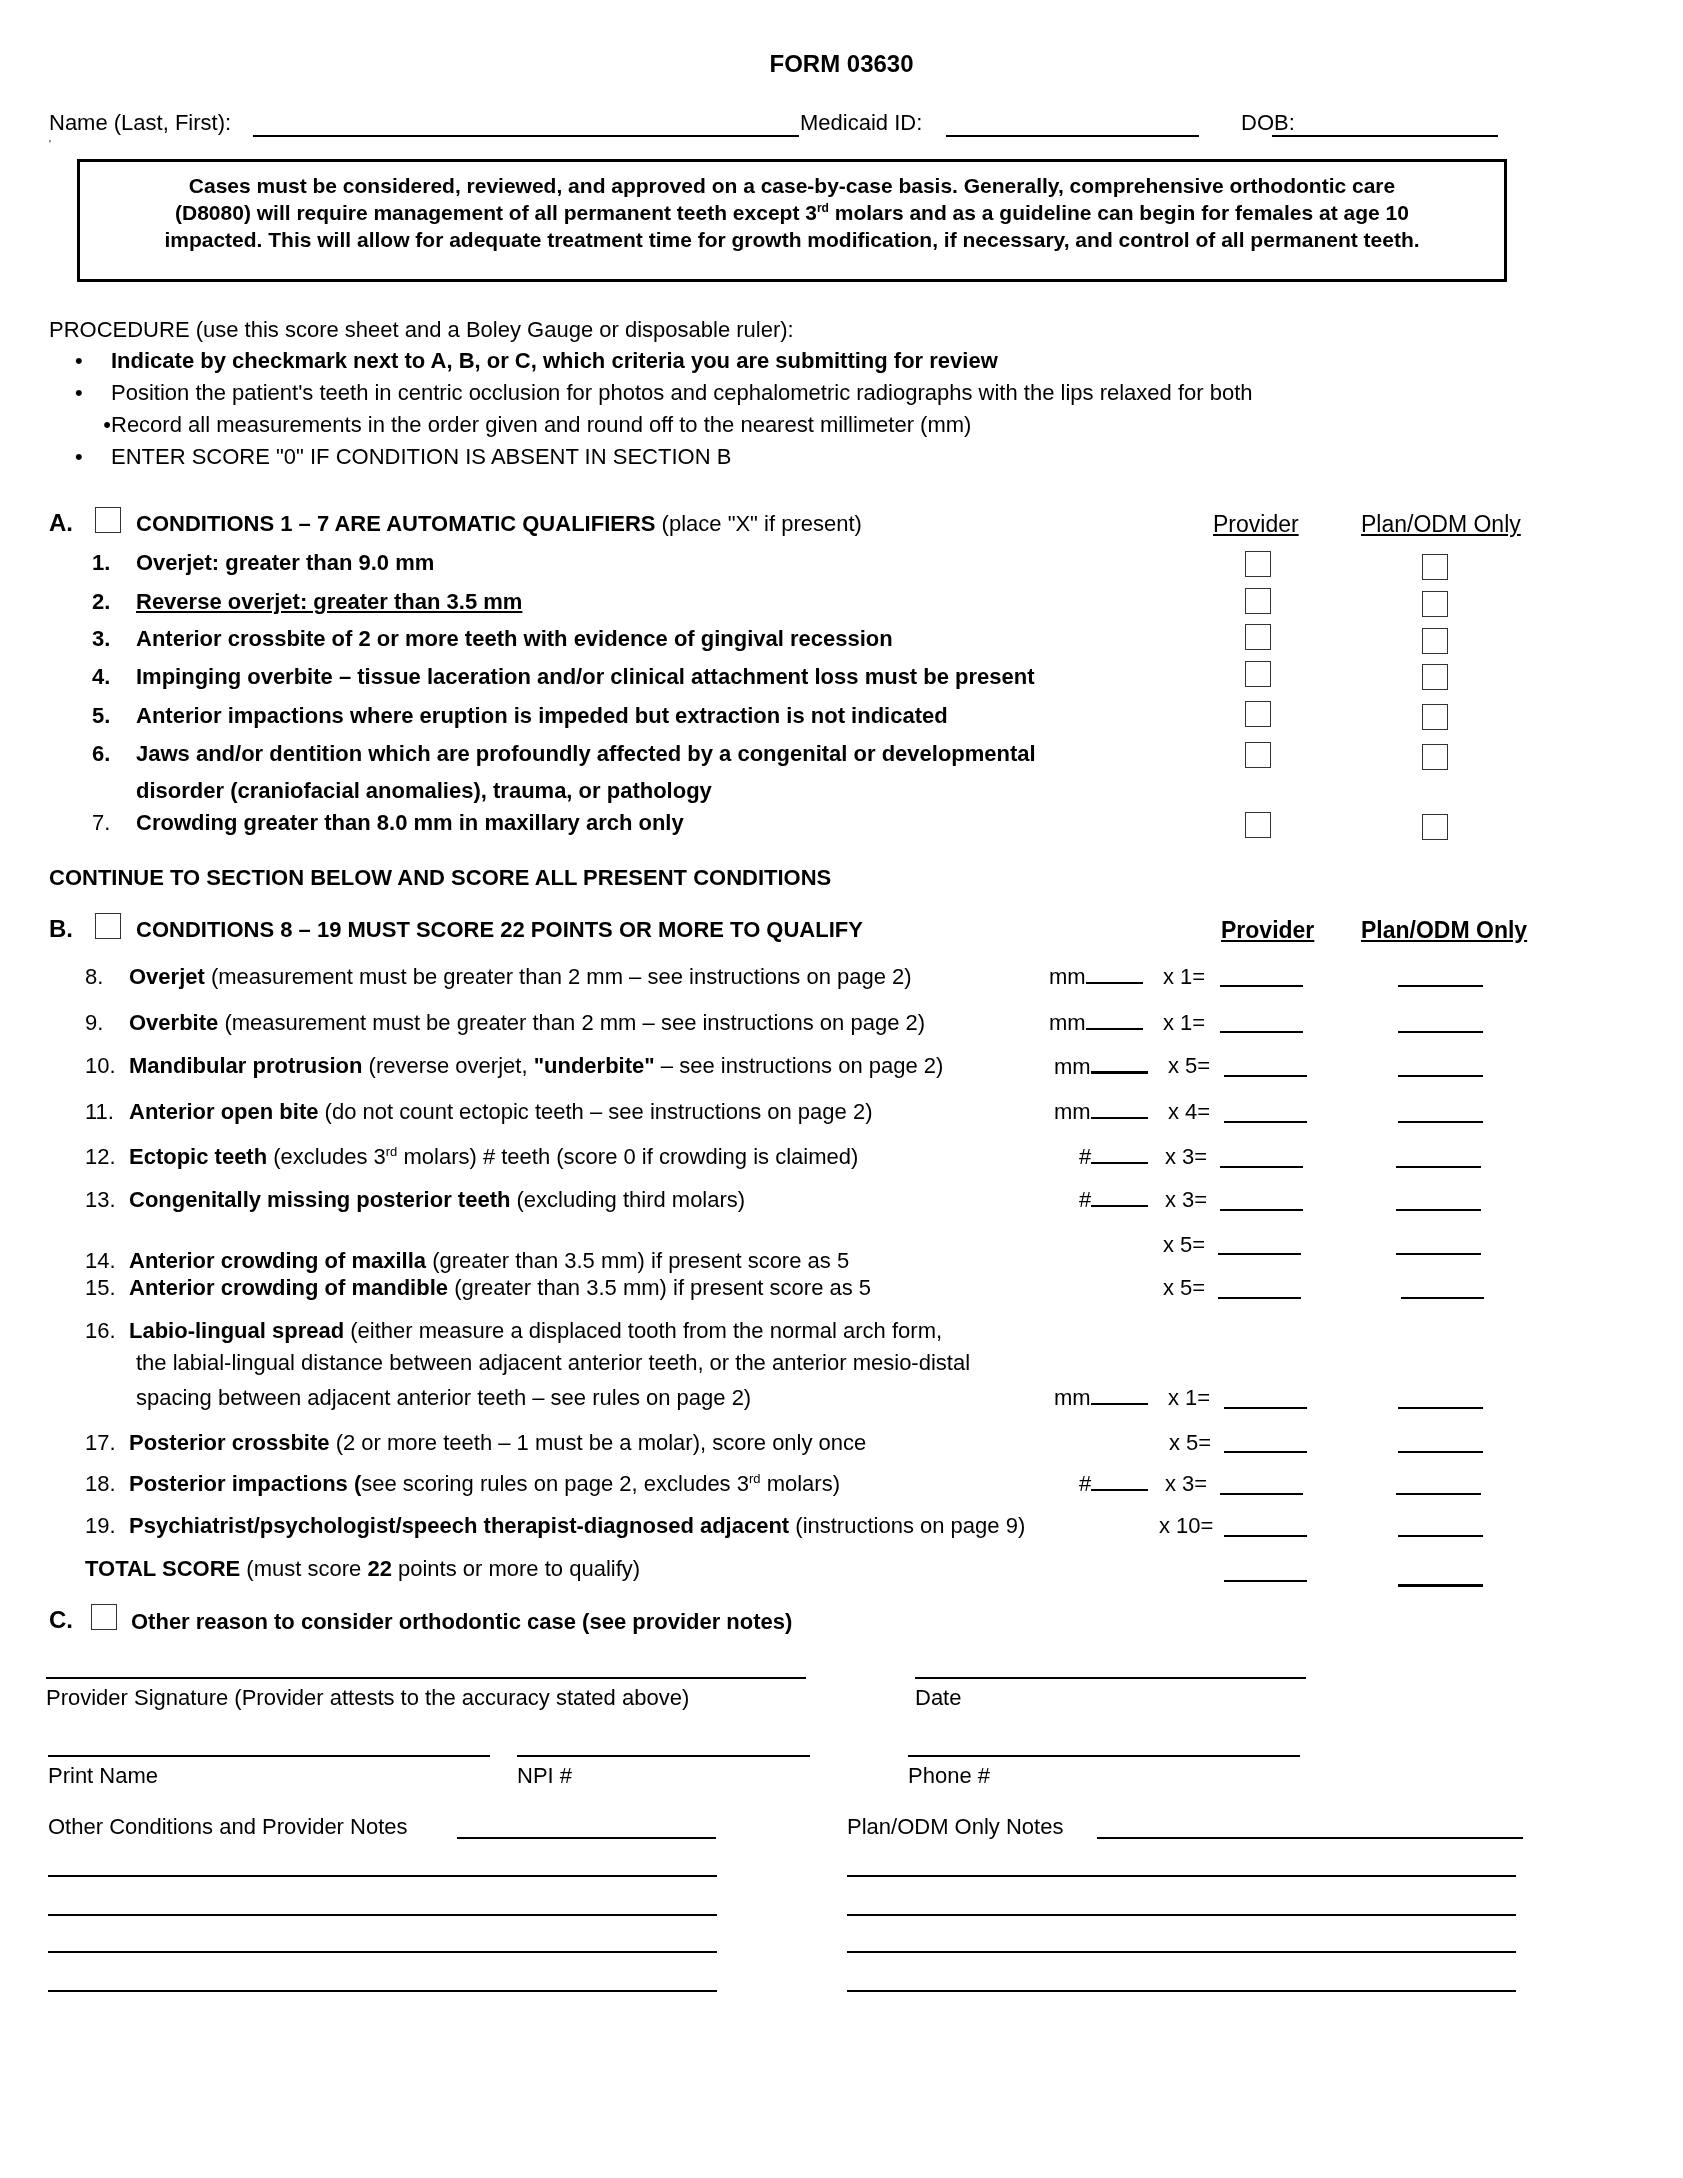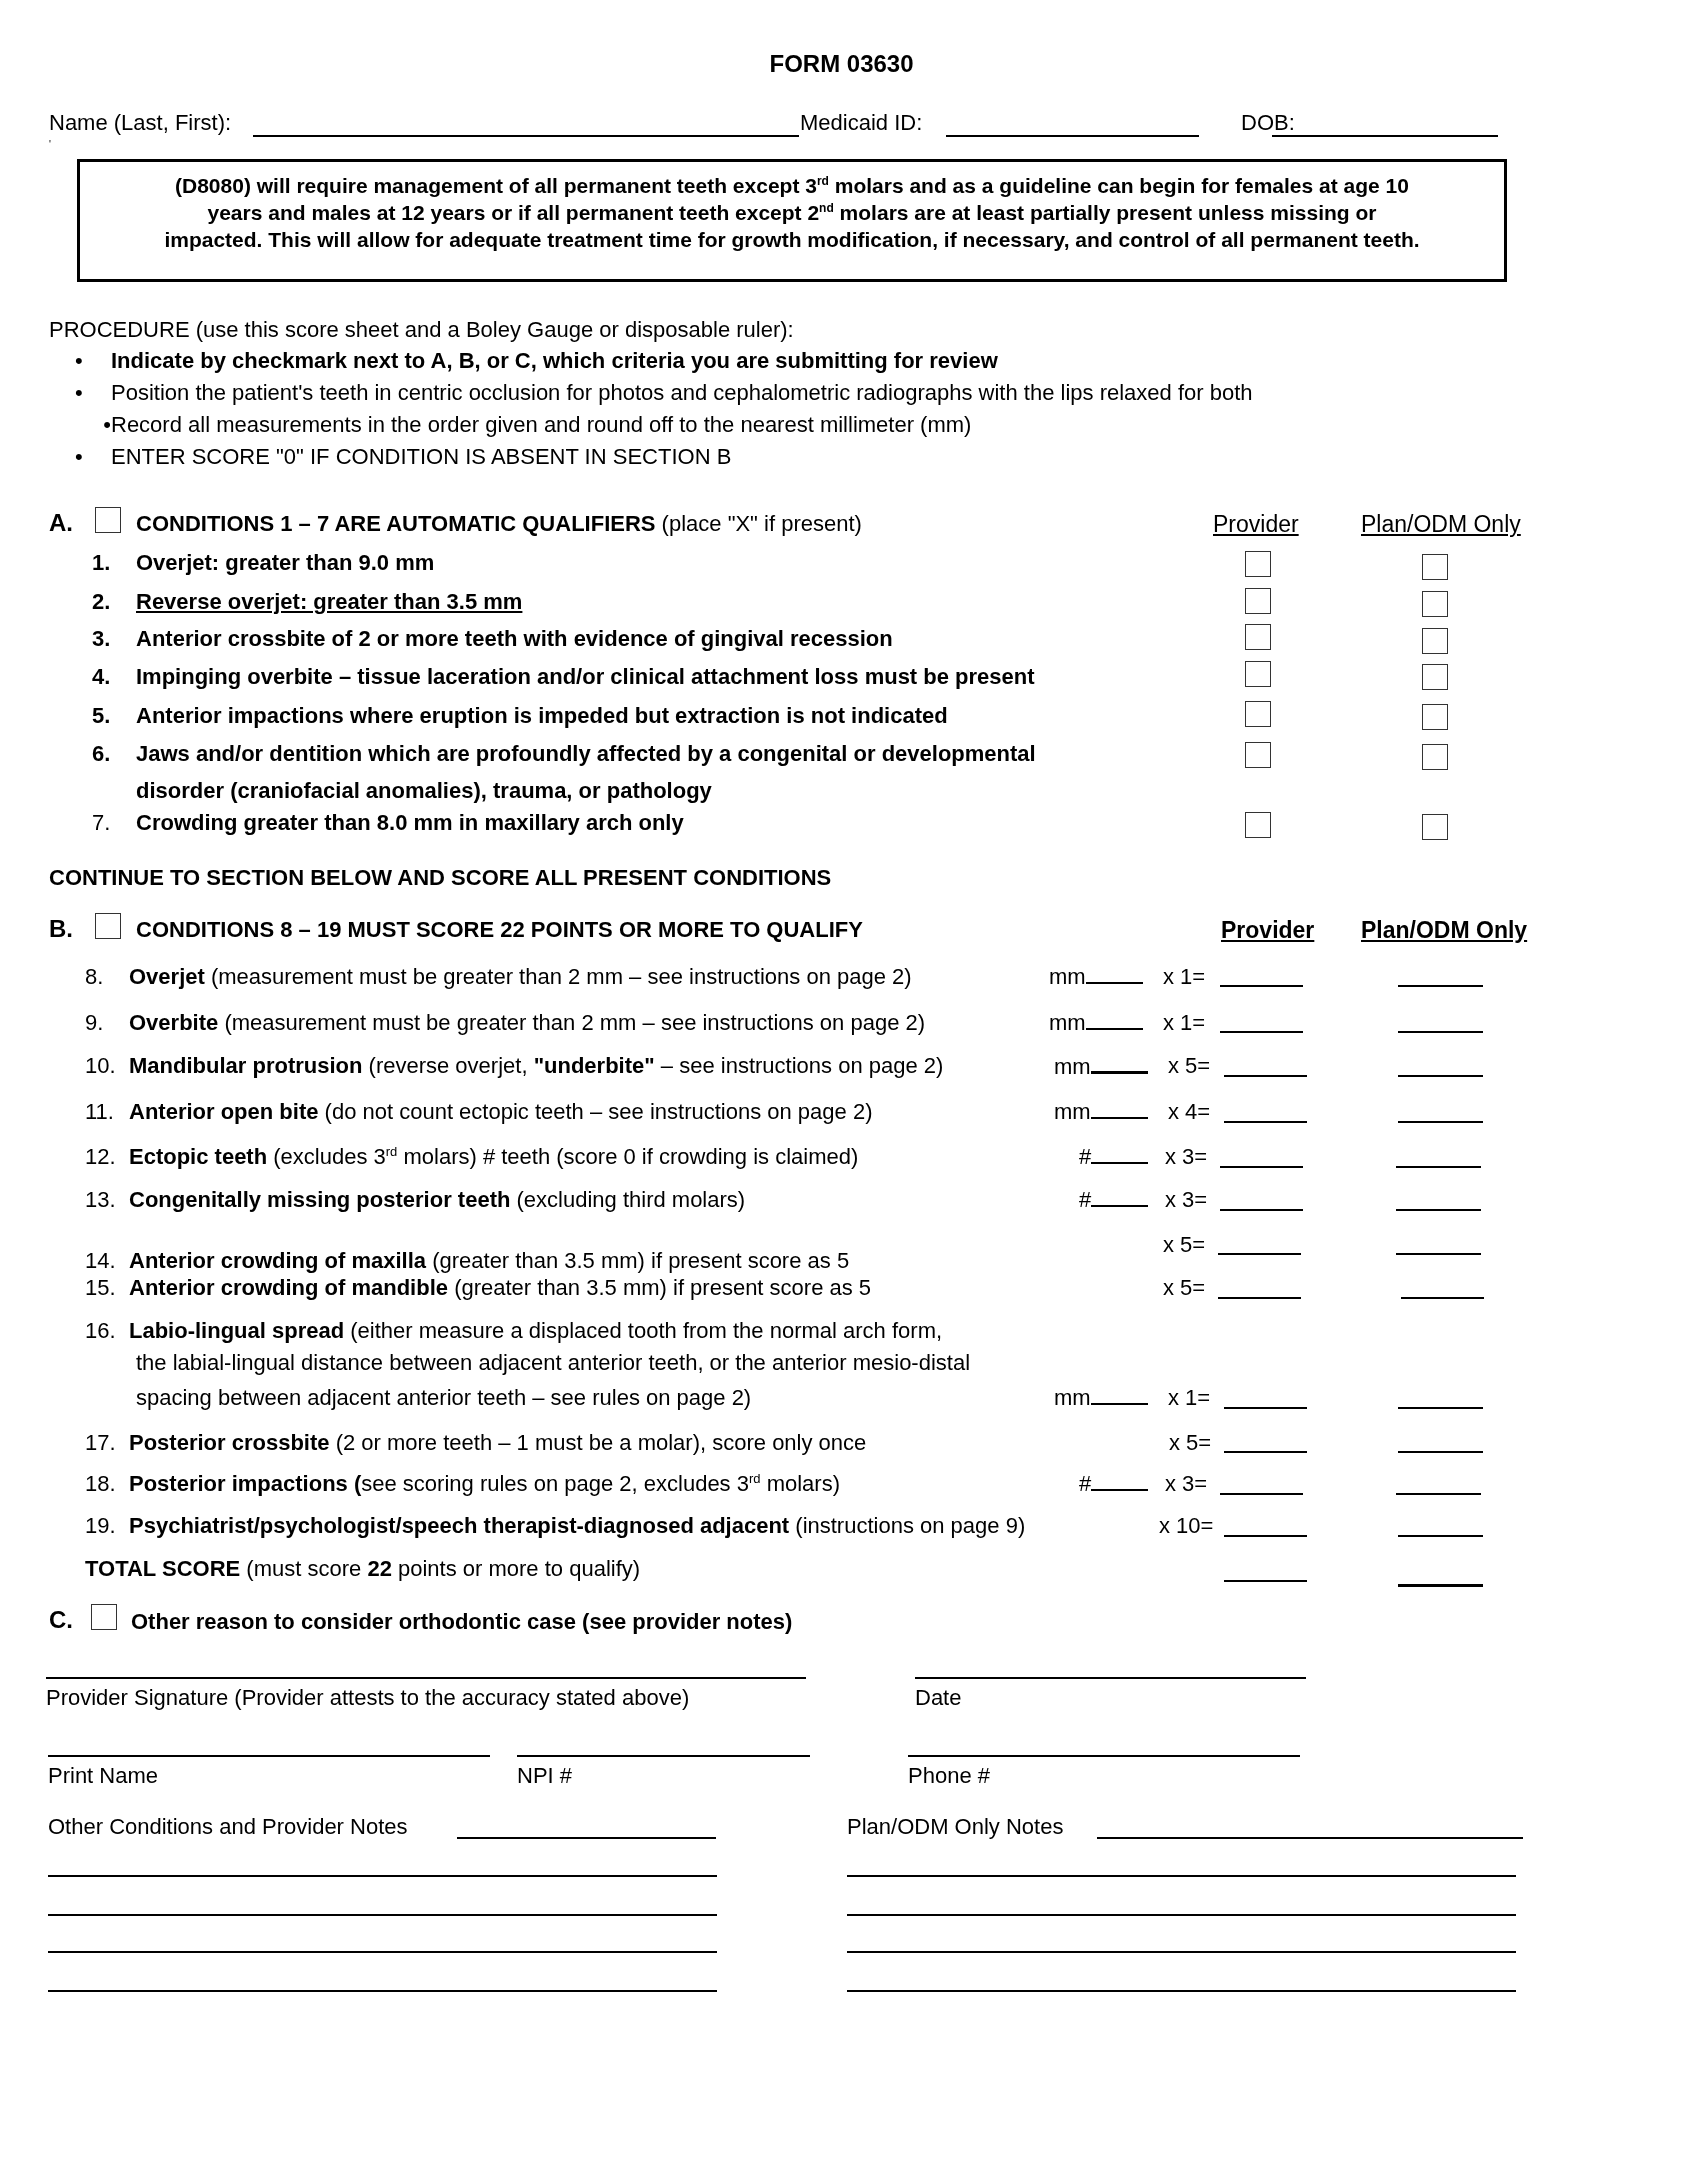--- a/index.html
+++ b/index.html
@@ -26,22 +26,22 @@
   <span>Name (Last, First):</span>
 </div>
 <div class="line" style="left:253px;top:135px;width:546px;"></div>
 <div class="abs fs22" style="left:800px;top:110px;">Medicaid ID:</div>
 <div class="line" style="left:946px;top:135px;width:253px;"></div>
 <div class="abs fs22" style="left:1200px;top:110px;margin-left:41px;">DOB:</div>
 <div class="line" style="left:1272px;top:135px;width:226px;"></div>
 <div class="abs" style="left:49px;top:139px;font-size:10px;">'</div>
 
 <div class="abs notice">
+  <div>Cases must be considered, reviewed, and approved on a case-by-case basis. Generally, comprehensive orthodontic care</div>
   <div><span>(D8080) will require management of all permanent teeth except 3</span><sup>rd</sup><span> molars and as a guideline can begin for females at age 10</span></div>
-  <div><span>years and males at 12 years or if all permanent teeth except 2</span><sup>nd</sup><span> molars are at least partially present unless missing or</span></div>
   <div>impacted. This will allow for adequate treatment time for growth modification, if necessary, and control of all permanent teeth.</div>
 </div>
 
 <div class="abs fs22" style="left:49px;top:317px;">PROCEDURE (use this score sheet and a Boley Gauge or disposable ruler):</div>
 <div class="abs fs22" style="left:75px;top:348px;">
   <span style="display:inline-block;width:36px;">•</span><span class="b">Indicate by checkmark next to A, B, or C, which criteria you are submitting for review</span>
 </div>
 <div class="abs fs22" style="left:75px;top:380px;">
   <span style="display:inline-block;width:36px;">•</span><span>Position the patient's teeth in centric occlusion for photos and cephalometric radiographs with the lips relaxed for both</span>
 </div>

